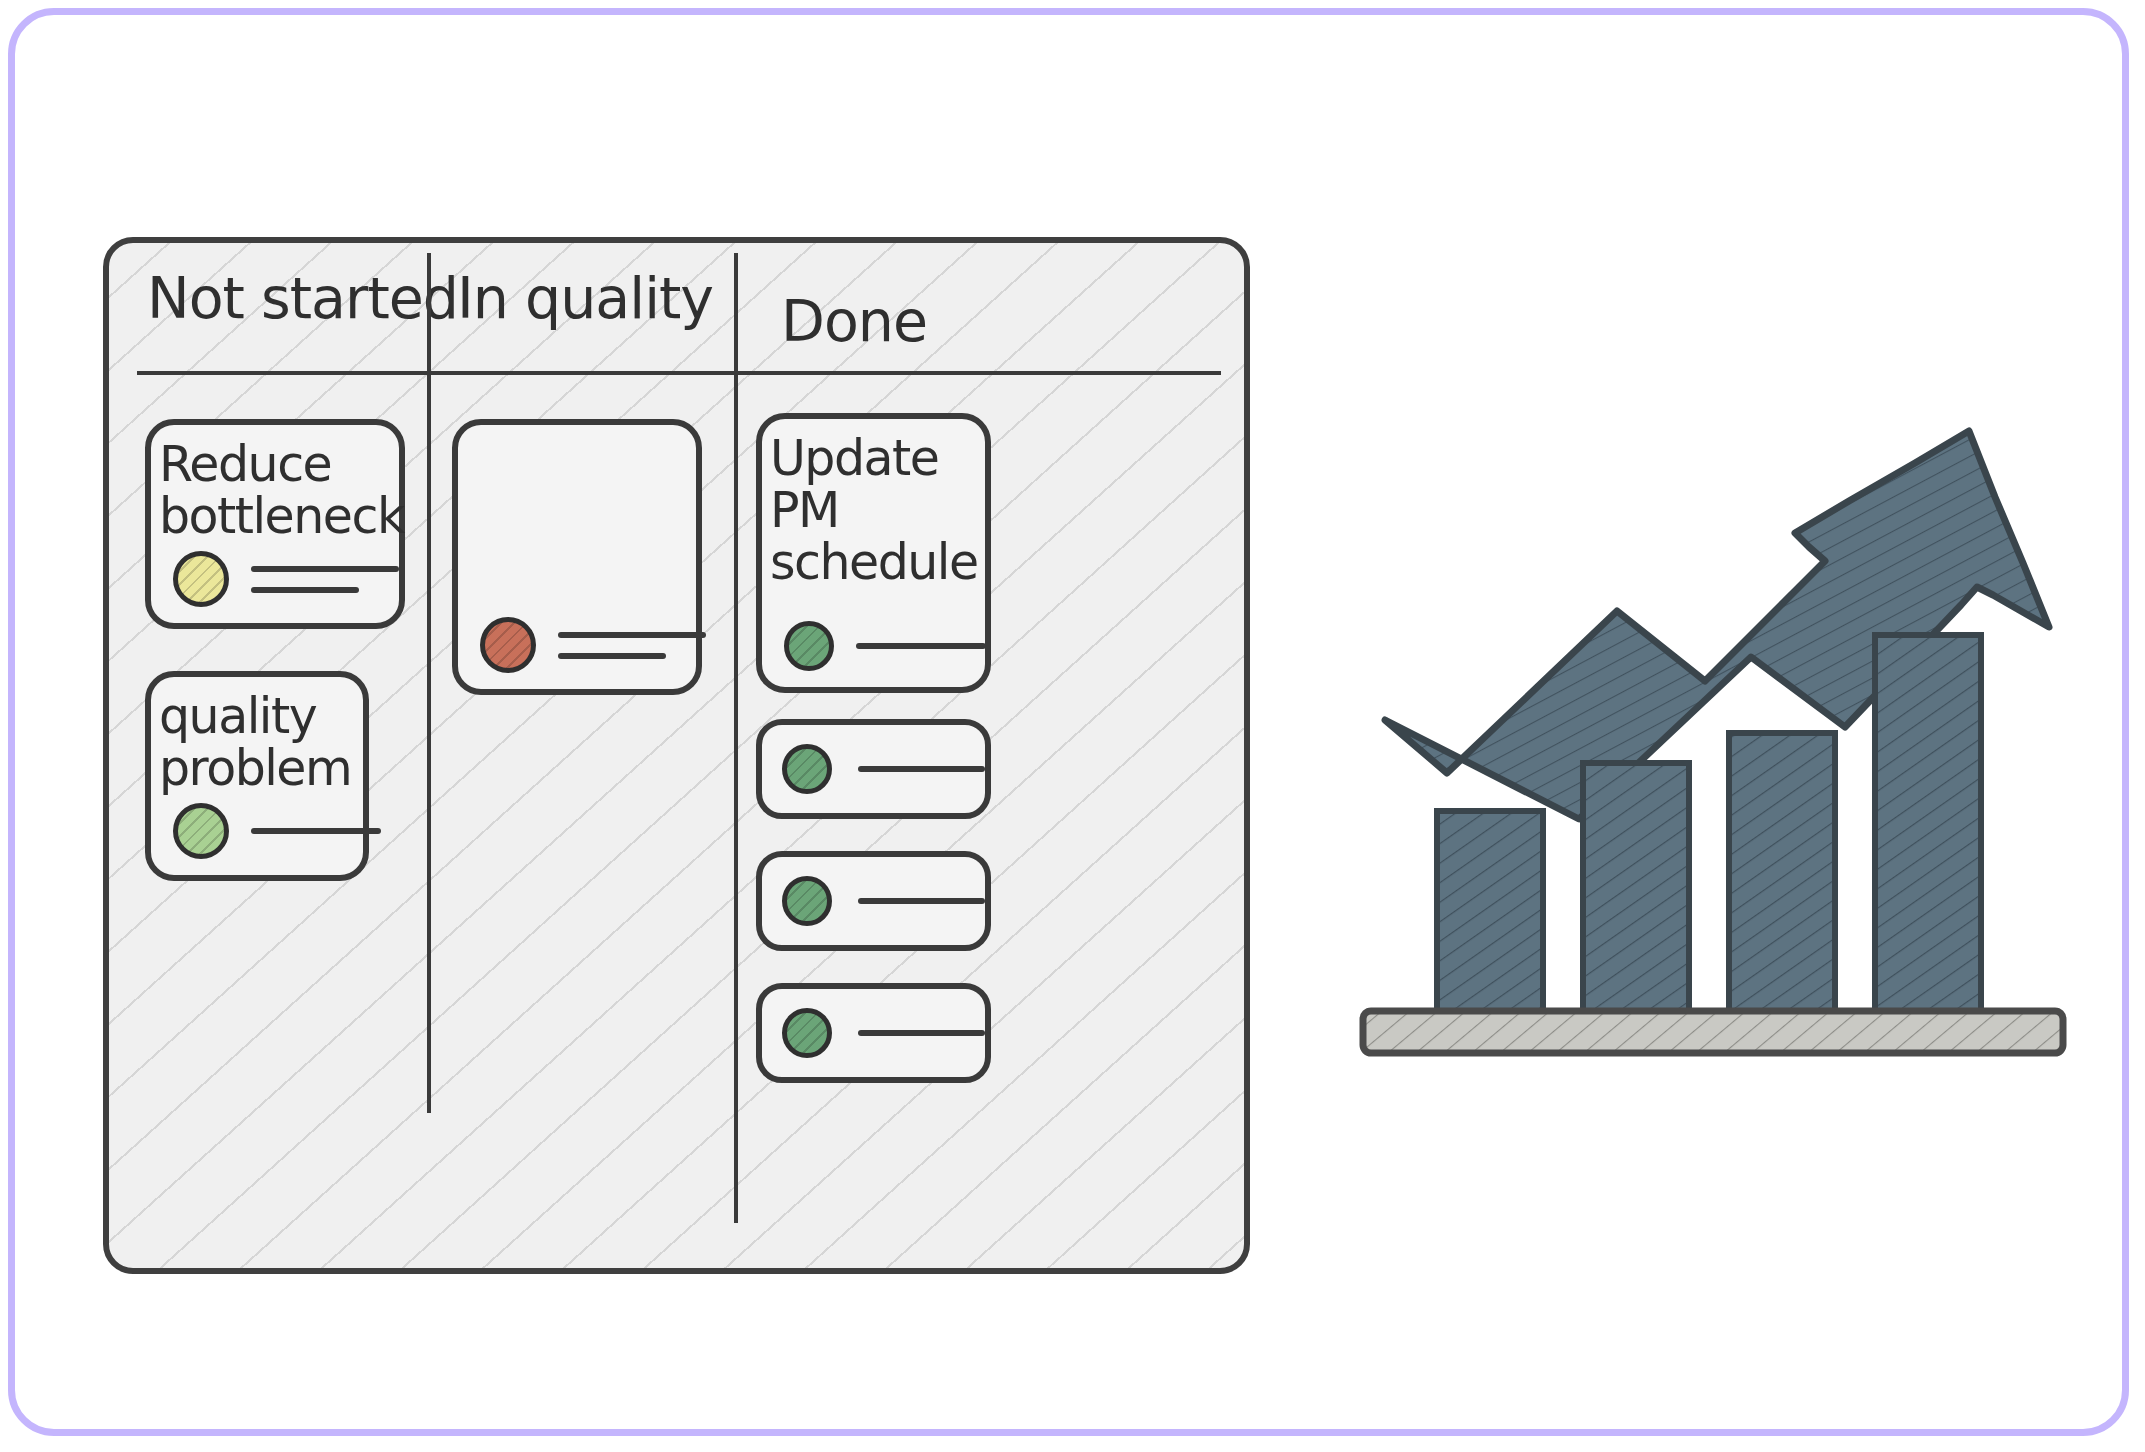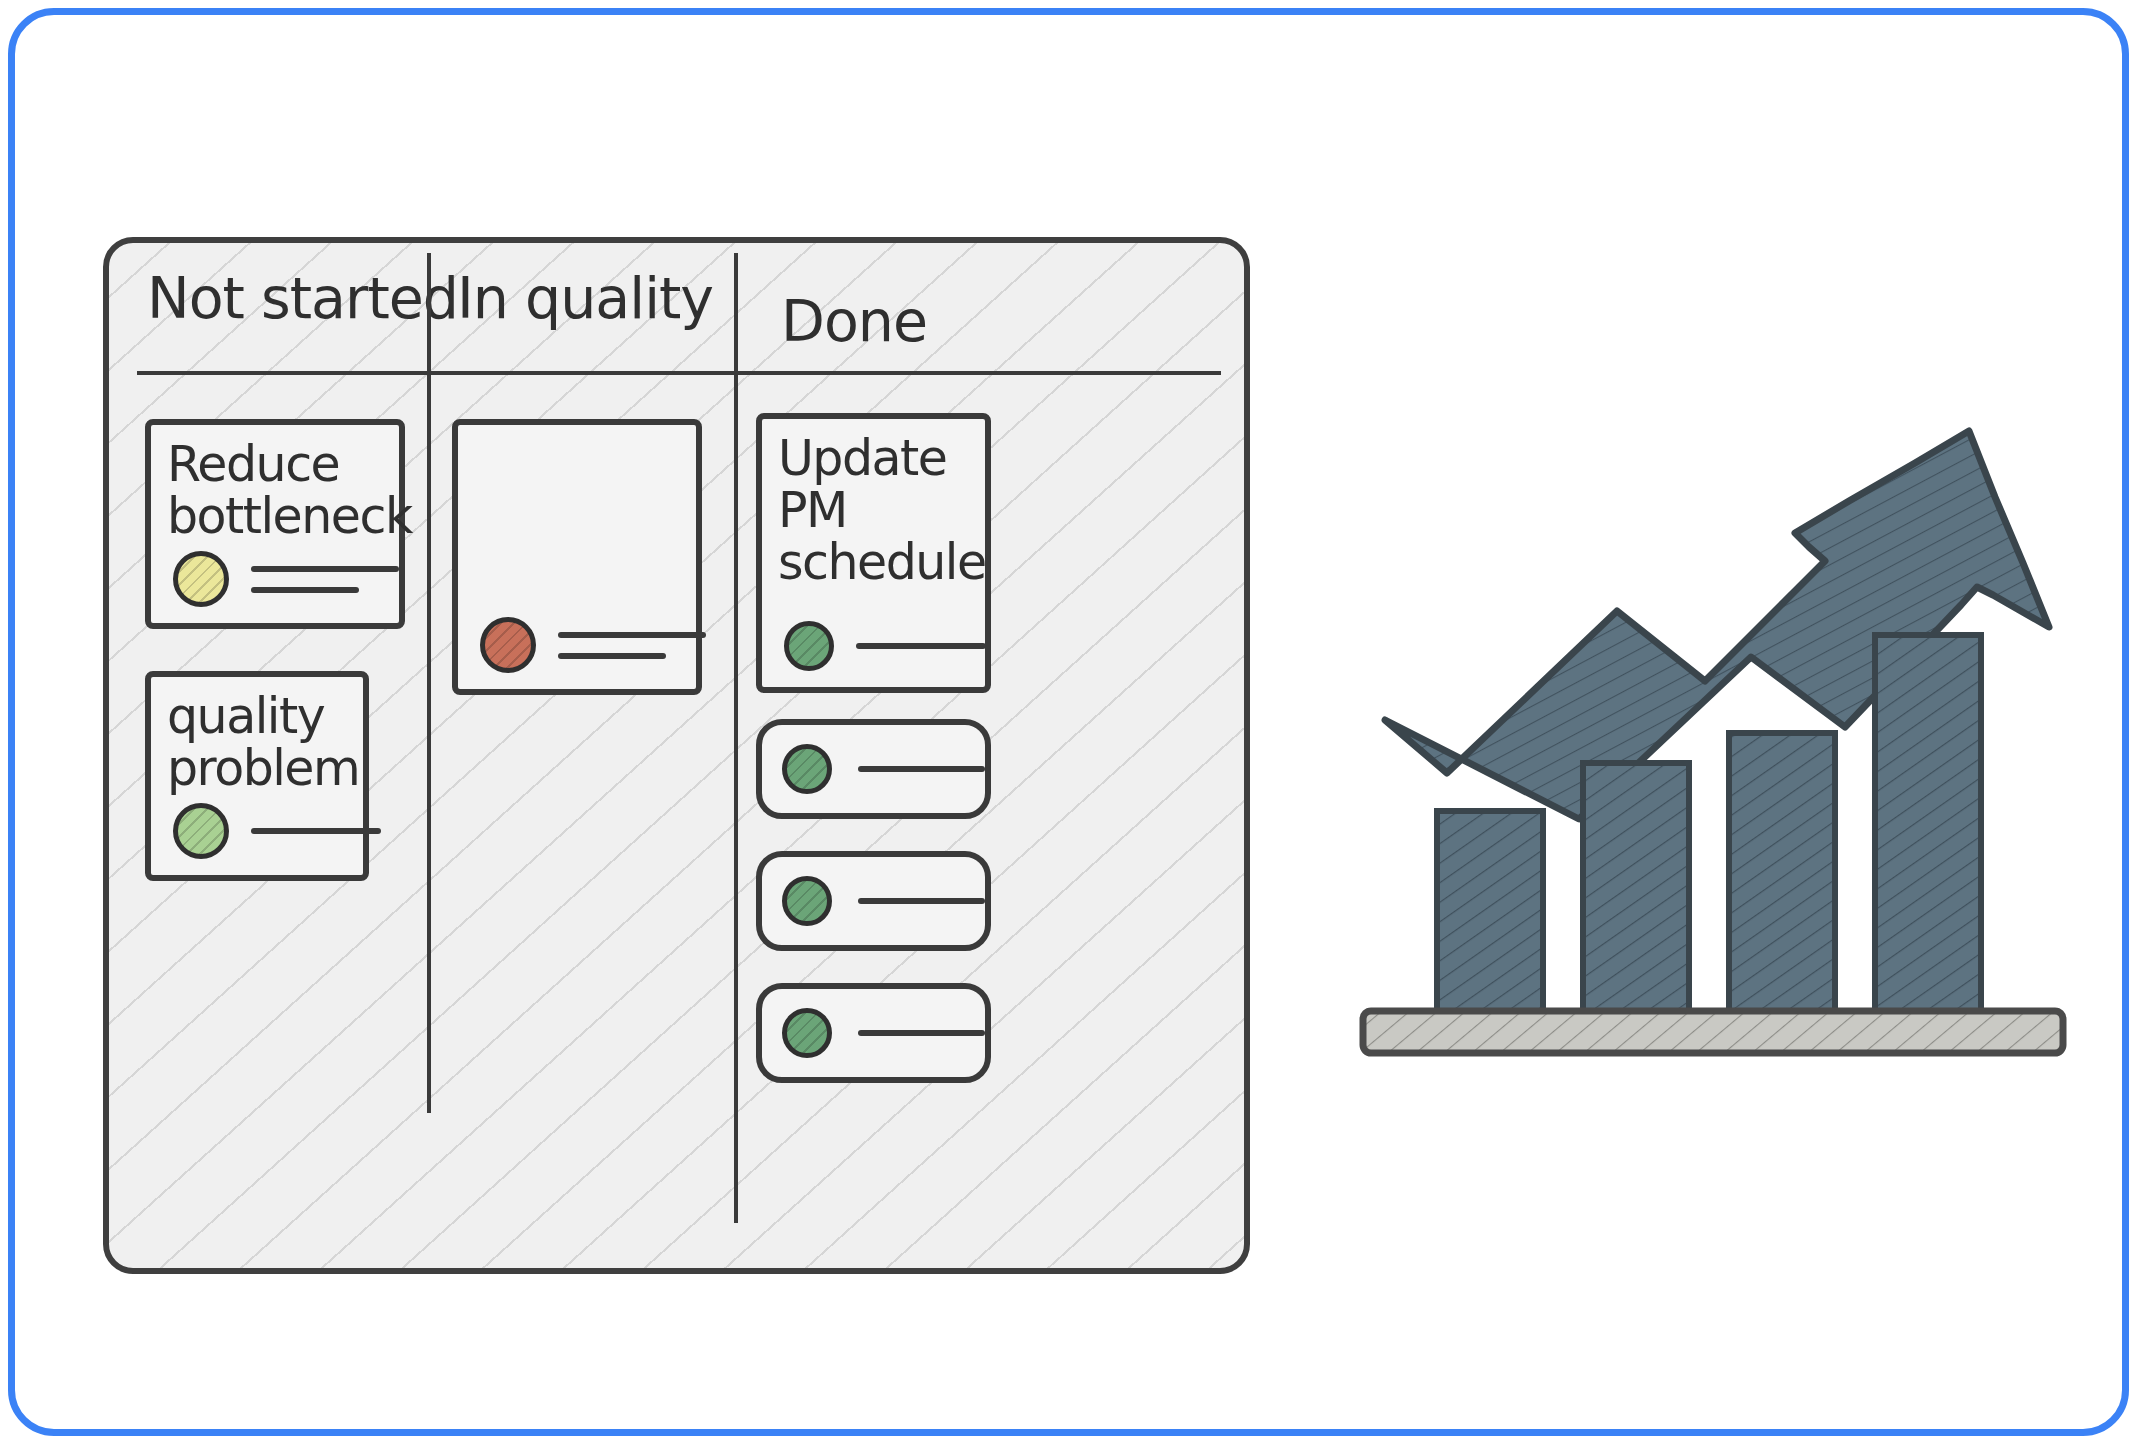--- a/index.html
+++ b/index.html
@@ -22,21 +22,21 @@
   }
 
   
   #outer-frame {
     position: absolute;
     left: 8px;
     top: 8px;
     width: 2121px;
     height: 1428px;
     box-sizing: border-box;
-    border: 7px solid #3b82f6;
+    border: 7px solid #c4b5fd;
     border-radius: 46px;
     background: #ffffff;
   }
 
   
   #kanban-board {
     position: absolute;
     left: 88px;
     top: 222px;
     width: 1147px;
@@ -91,23 +91,23 @@
     border-left: 4px solid #3a3a3a;
   }
   #divider-1 { left: 318px; height: 860px; }
   #divider-2 { left: 625px; height: 970px; }
 
   
   .card {
     position: absolute;
     box-sizing: border-box;
     border: 6px solid #3a3a3a;
-    border-radius: 8px;
+    border-radius: 29px;
     background: #f4f4f4;
-    padding: 14px 18px 14px 16px;
+    padding: 14px 18px 14px 8px;
   }
   .card-title {
     font-family: "DejaVu Sans", sans-serif;
     font-size: 49px;
     line-height: 1.06;
     color: #2f2f2f;
     letter-spacing: -1.5px;
     white-space: pre-line;
   }
 

